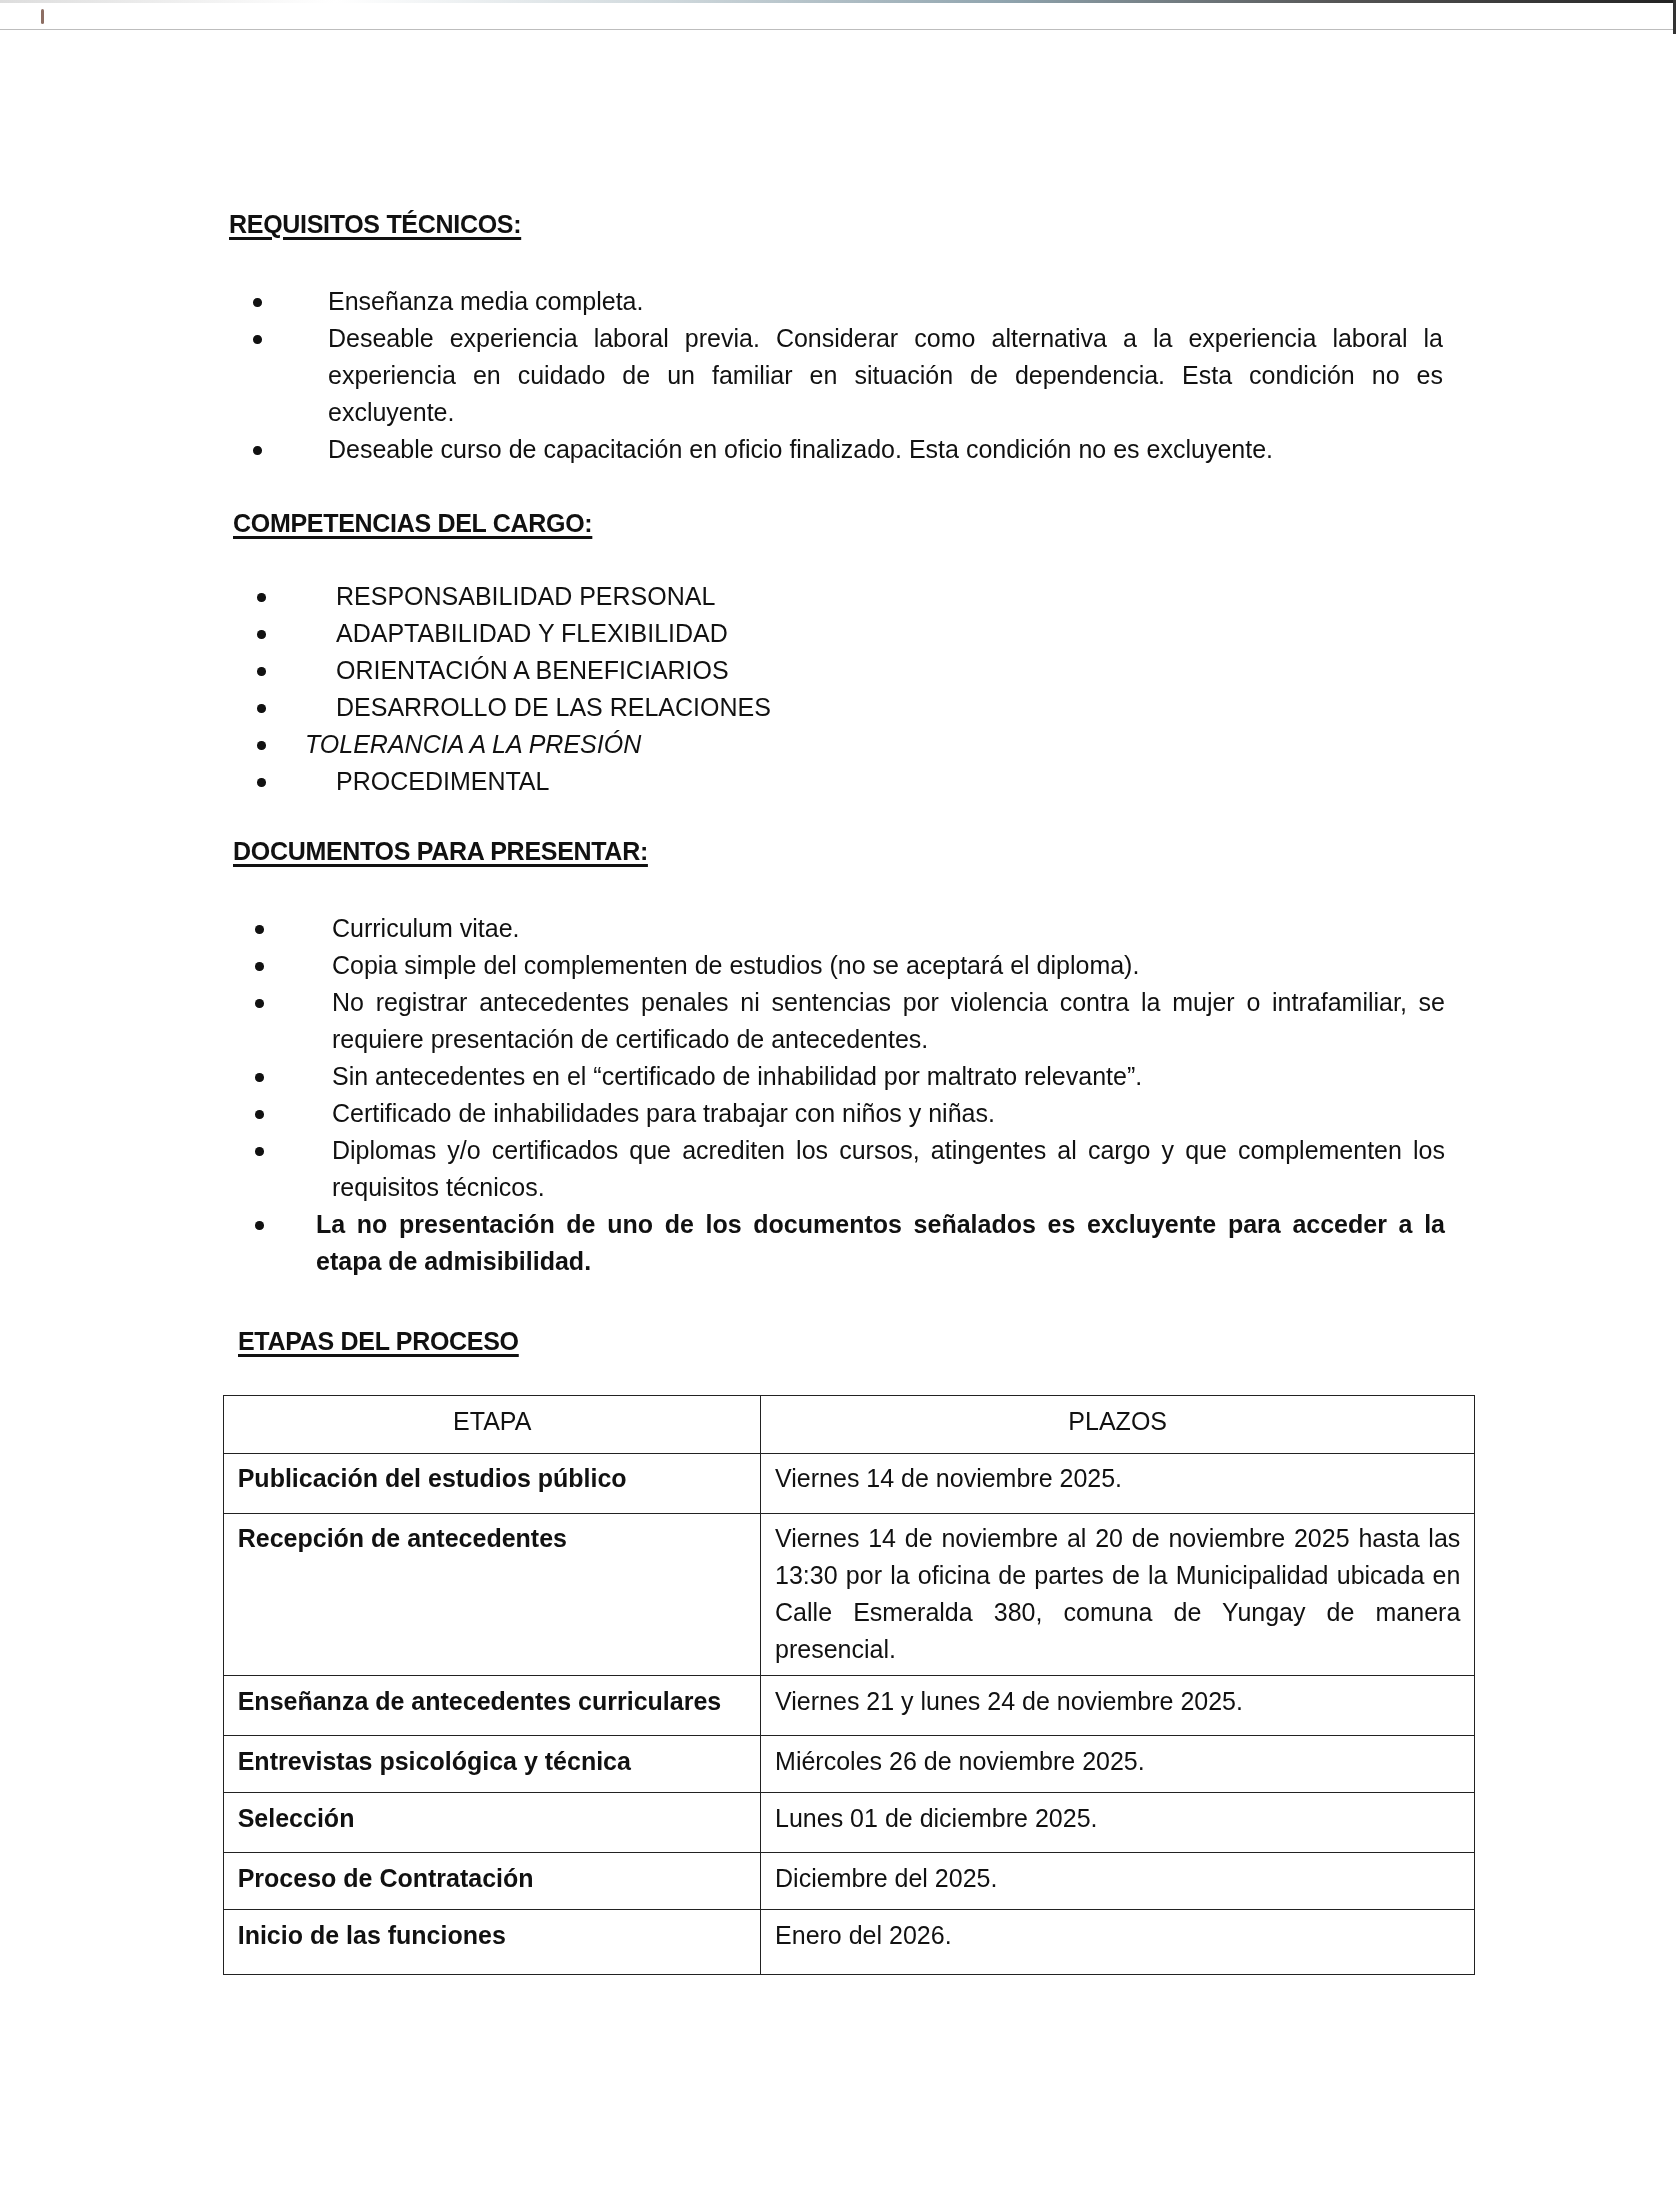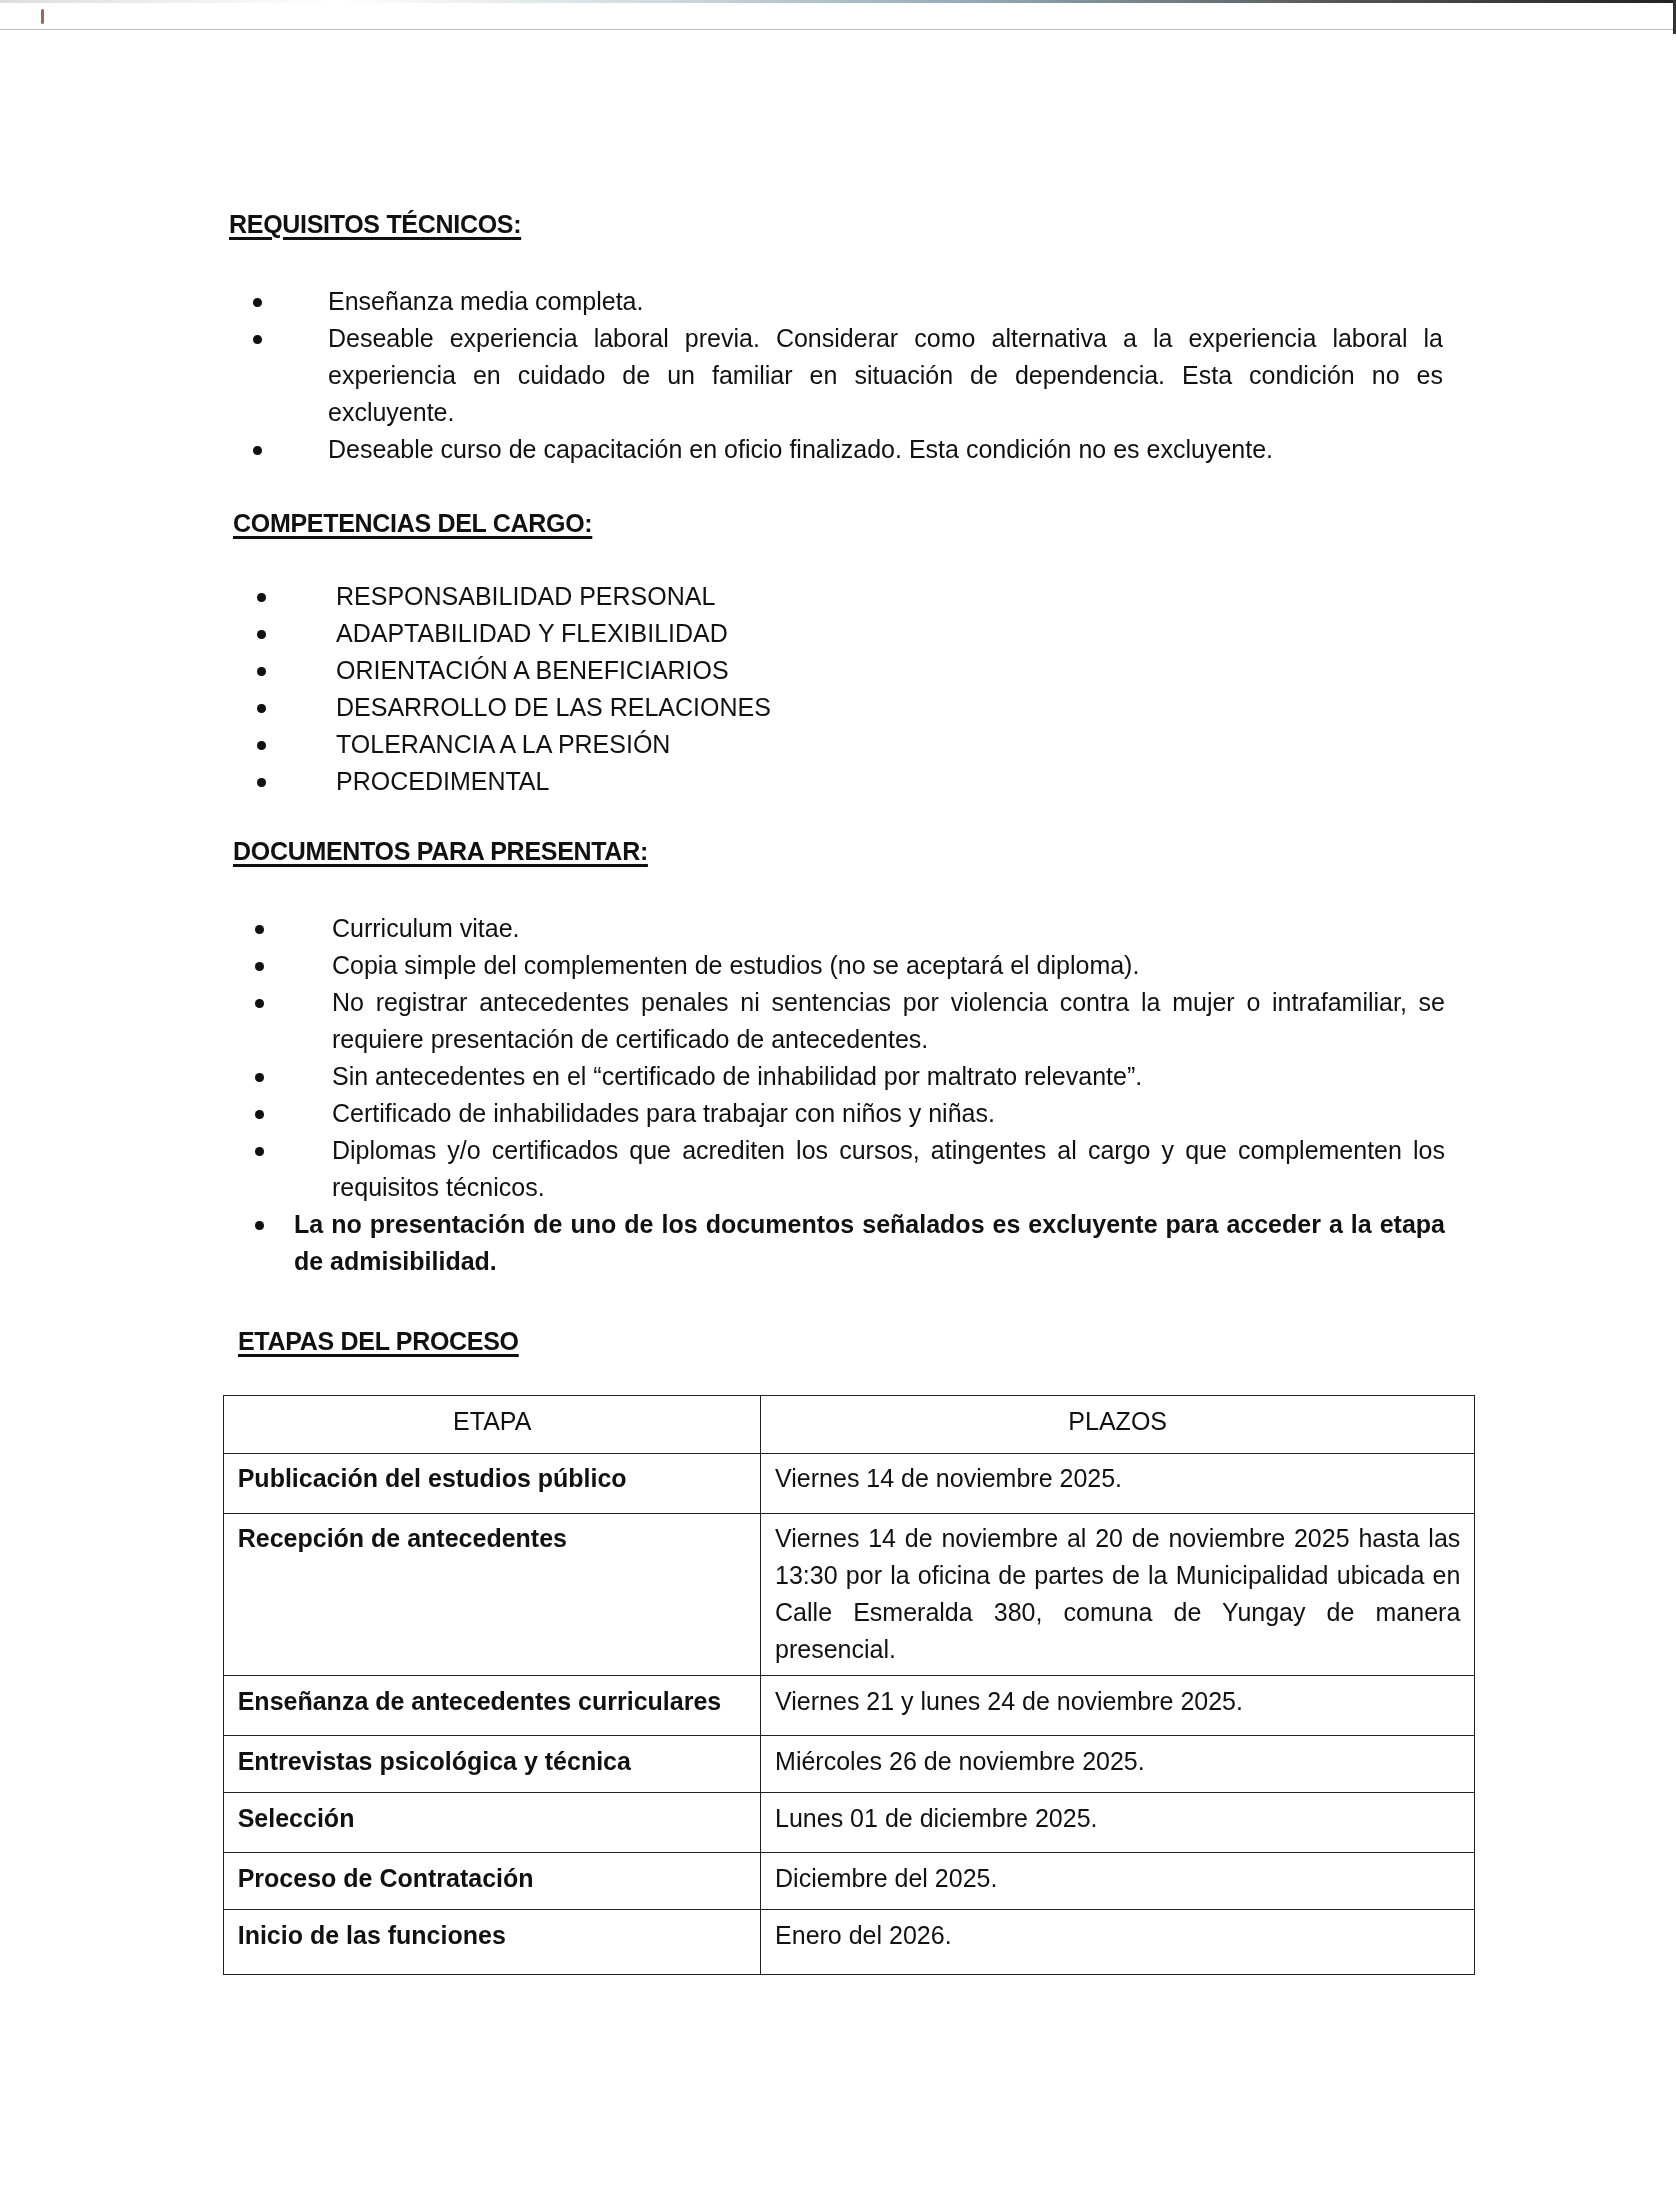--- a/index.html
+++ b/index.html
@@ -67,21 +67,21 @@
   <li>
       <span class="bullet" style="left:0; top:15.4px;"></span>
       <span class="txt" style="margin-left:79px;">ORIENTACIÓN A BENEFICIARIOS</span>
     </li>
   <li>
       <span class="bullet" style="left:0; top:15.4px;"></span>
       <span class="txt" style="margin-left:79px;">DESARROLLO DE LAS RELACIONES</span>
     </li>
   <li>
       <span class="bullet" style="left:0; top:15.4px;"></span>
-      <span class="txt" style="margin-left:79px;">TOLERANCIA A LA PRESIÓN</span>
+      <span class="txt" style="margin-left:48px;font-style:italic;">TOLERANCIA A LA PRESIÓN</span>
     </li>
   <li>
       <span class="bullet" style="left:0; top:15.4px;"></span>
       <span class="txt" style="margin-left:79px;">PROCEDIMENTAL</span>
     </li>
 </ul>
 
 <div class="section-title" style="left:233px; top:837px;">DOCUMENTOS PARA PRESENTAR:</div>
 <ul class="list" style="left:255px; top:910px; width:1190px;">
   <li>
@@ -103,21 +103,21 @@
   <li>
       <span class="bullet" style="left:0; top:15.4px;"></span>
       <span class="txt" style="margin-left:77px;">Certificado de inhabilidades para trabajar con niños y niñas.</span>
     </li>
   <li>
       <span class="bullet" style="left:0; top:15.4px;"></span>
       <span class="txt" style="margin-left:77px;">Diplomas y/o certificados que acrediten los cursos, atingentes al cargo y que complementen los requisitos técnicos.</span>
     </li>
   <li>
       <span class="bullet" style="left:0; top:15.4px;"></span>
-      <span class="txt bold" style="margin-left:39px;">La no presentación de uno de los documentos señalados es excluyente para acceder a la etapa de admisibilidad.</span>
+      <span class="txt bold" style="margin-left:61px;">La no presentación de uno de los documentos señalados es excluyente para acceder a la etapa de admisibilidad.</span>
     </li>
 </ul>
 
 <div class="section-title" style="left:238px; top:1327px;">ETAPAS DEL PROCESO</div>
 <table class="stages">
   <tbody>
       <tr>
     <th>ETAPA</th>
     <th>PLAZOS</th>
   </tr>

